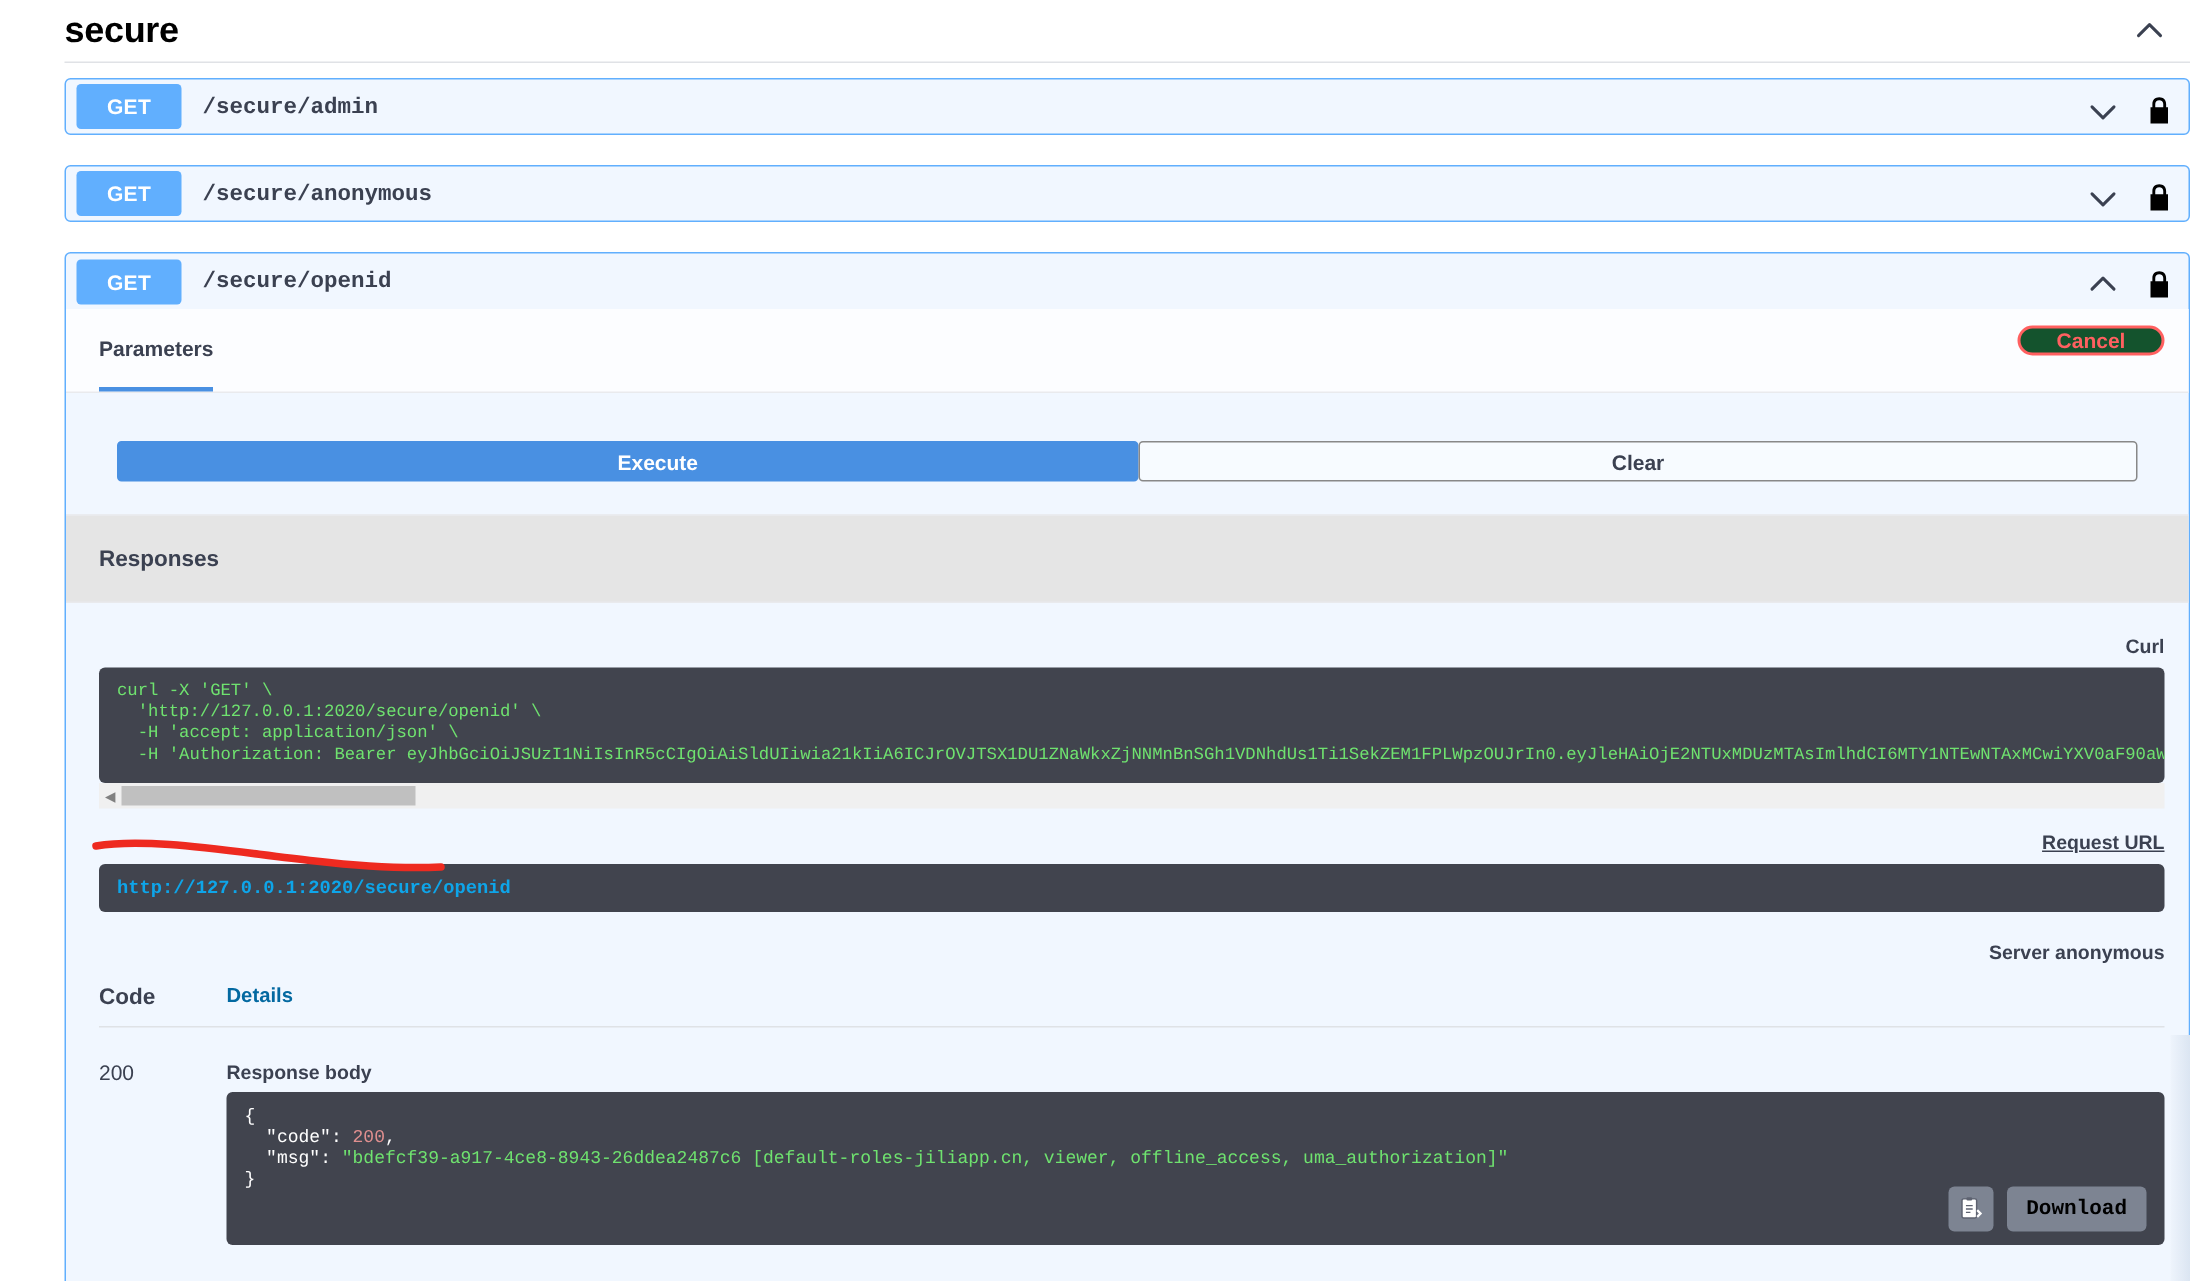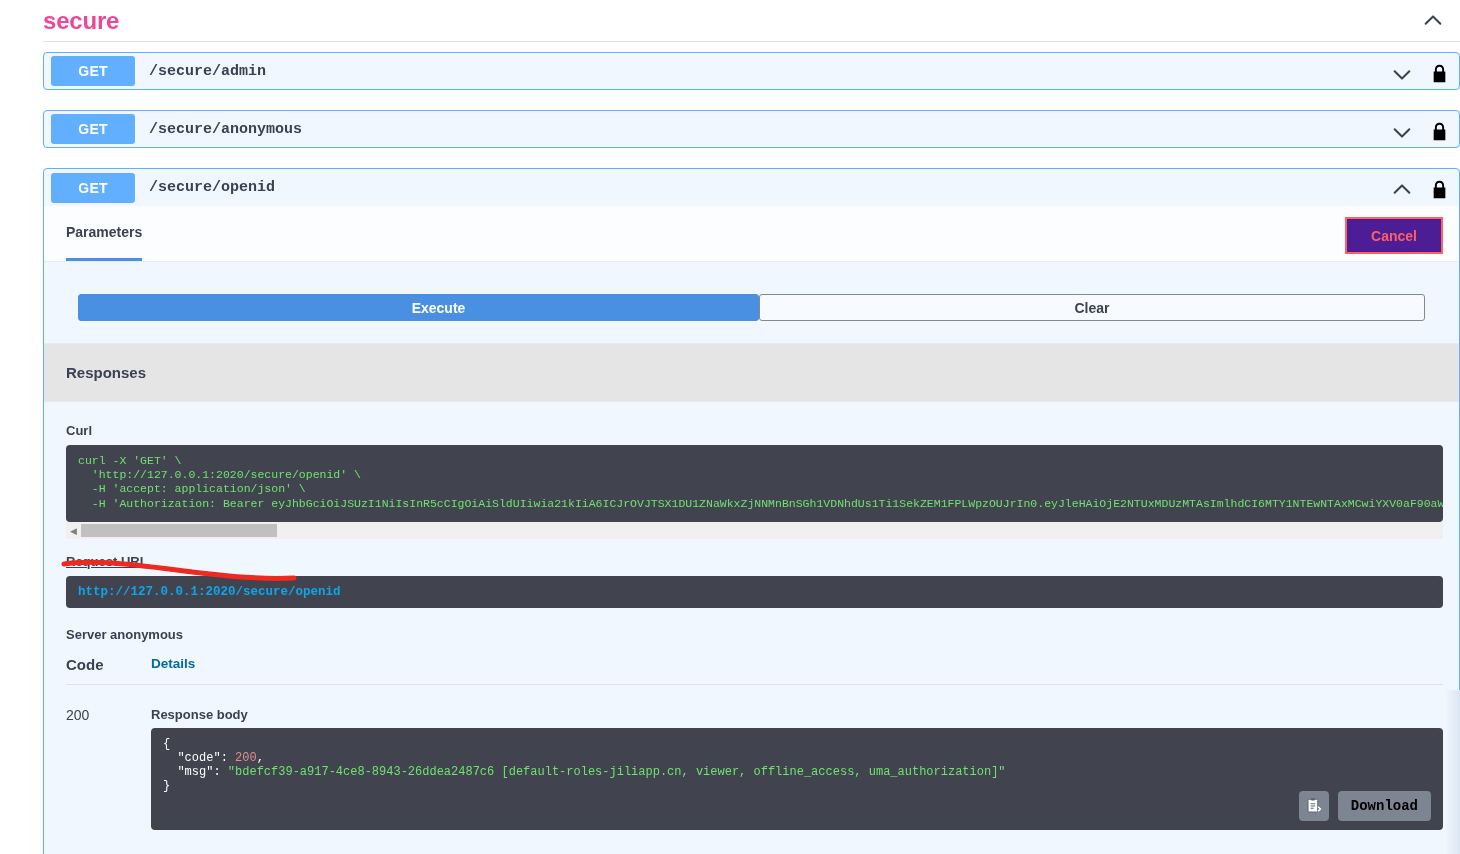--- a/index.html
+++ b/index.html
@@ -12,21 +12,21 @@
   }
   .page { position: relative; width: 1460px; height: 854px; background: #fff; }
 
   
   .tag-header {
     position: absolute; left: 43px; top: 0px; width: 1417px; height: 42px;
     display: flex; align-items: center; justify-content: space-between;
     padding: 0 14px 0 0;
   }
   .tag-title {
-    font-size: 24px; font-weight: bold; color: #ec4899;
+    font-size: 24px; font-weight: bold; color: #000000;
     letter-spacing: -0.2px;
   }
   .tag-collapse {
     width: 26px; height: 26px; display: flex; align-items: center; justify-content: center;
     cursor: pointer;
   }
   .chev { display: block; }
   .tag-rule {
     position: absolute; left: 43px; top: 41px; width: 1417px; height: 1px;
     background: #e0e2e6;
@@ -38,21 +38,21 @@
     border: 1px solid #61affe;
     border-radius: 4px;
     background: #f1f7ff;
   }
   .op.op-open { background: #f1f7ff; border-radius: 4px; }
   .op-summary {
     height: 42px; display: flex; align-items: center; position: relative;
     cursor: pointer;
   }
   .op-method {
-    width: 84px; height: 30px; margin-left: 7px;
+    width: 70px; height: 30px; margin-left: 7px;
     background: #61affe; color: #fff; border-radius: 3px;
     display: flex; align-items: center; justify-content: center;
     font-size: 14px; font-weight: bold;
     font-family: "Liberation Sans", sans-serif;
     letter-spacing: 0.2px;
   }
   .op-path {
     margin-left: 14px;
     font-family: "Liberation Mono", monospace;
     font-size: 15px; font-weight: bold; color: #3b4151;
@@ -74,23 +74,23 @@
   .tab {
     margin-left: 22px; height: 100%;
     display: flex; align-items: center;
     font-size: 14px; font-weight: bold; color: #3b4151;
     border-bottom: 3px solid #4990e2;
     padding-bottom: 0px;
     cursor: pointer;
   }
   .cancel-btn {
     position: absolute; right: 16px; top: 11px;
-    width: 98px; height: 37px;
-    border: 2px solid #ff6060; border-radius: 0;
-    background: #4c1d95; color: #ff6060;
+    width: 98px; height: 20px;
+    border: 2px solid #ff6060; border-radius: 12px;
+    background: #14532d; color: #ff6060;
     font-size: 14px; font-weight: bold;
     font-family: "Liberation Sans", sans-serif;
     display: flex; align-items: center; justify-content: center;
     cursor: pointer;
   }
   .no-params {
     padding: 22px 0 0 22px; font-size: 14px; color: #3b4151;
   }
   .exec-row {
     display: flex; margin: 32px 34px 0 34px; padding-bottom: 22px;
@@ -114,21 +114,21 @@
   }
   .responses-head {
     height: 59px; background: #e5e5e5;
     border-top: 1px solid #e9eaed; border-bottom: 1px solid #e9eaed;
     display: flex; align-items: center;
     padding-left: 22px;
     font-size: 15px; font-weight: bold; color: #3b4151;
   }
   .resp-inner { padding: 21px 16px 0 22px; }
   .small-head {
-    font-size: 13px; font-weight: bold; color: #3b4151; margin-bottom: 7px;
+    font-size: 13px; font-weight: bold; color: #3b4151; margin-bottom: 7px; text-align: right;
   }
 
   
   .codeblock {
     position: relative;
     background: #41444e; border-radius: 4px;
     font-family: "Liberation Mono", monospace;
     font-size: 11.5px; line-height: 14.2px;
     color: #ffffff;
     padding: 9px 12px 9px 12px;

